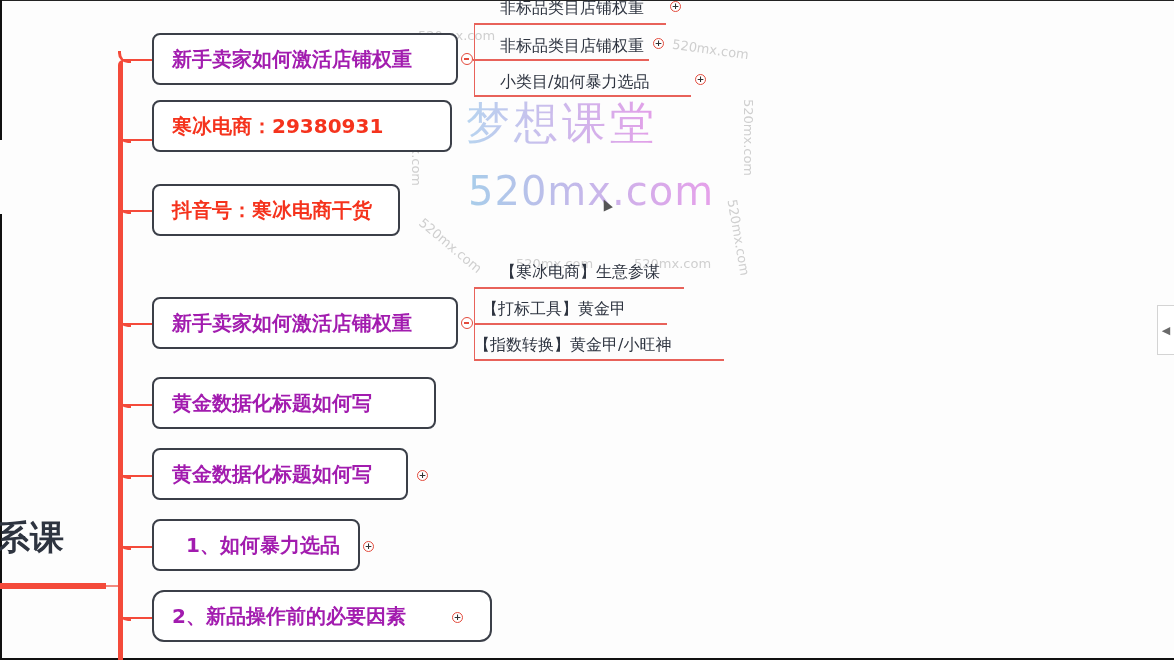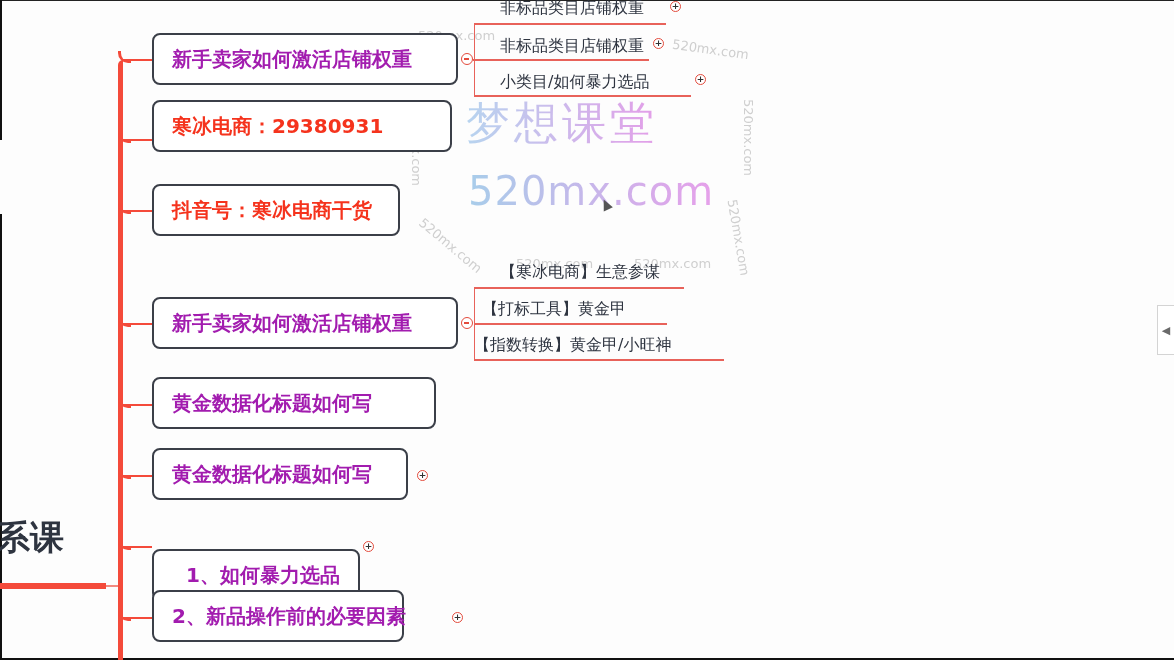--- a/index.html
+++ b/index.html
@@ -112,26 +112,26 @@
 
 <div class="topic" style="top:377px;width:284px;">
   <span>黄金数据化标题如何写</span>
 </div>
 
 <div class="topic" style="top:448px;width:256px;">
   <span>黄金数据化标题如何写</span>
 </div>
 <div class="expand" style="left:417px;top:470px;">+</div>
 
-<div class="topic" style="top:549px;width:208px;padding-left:32px;">
+<div class="topic" style="top:519px;width:208px;padding-left:32px;">
   <span>1、如何暴力选品</span>
 </div>
 <div class="expand" style="left:363px;top:541px;">+</div>
 
-<div class="topic" style="top:590px;width:252px;">
+<div class="topic" style="top:590px;width:340px;border-radius:12px;">
   <span>2、新品操作前的必要因素</span>
 </div>
 <div class="expand" style="left:452px;top:612px;">+</div>
 
 <div class="sub-bracket" style="left:474px;top:23px;height:72px;"></div>
 <div class="sub-mid" style="left:473px;top:59px;width:2px;"></div>
 <div class="sub-item" style="left:500px;top:-2px;">非标品类目店铺权重</div>
 <div class="expand" style="left:670px;top:1px;">+</div>
 <div class="sub-line" style="left:474px;top:23px;width:192px;"></div>
 

